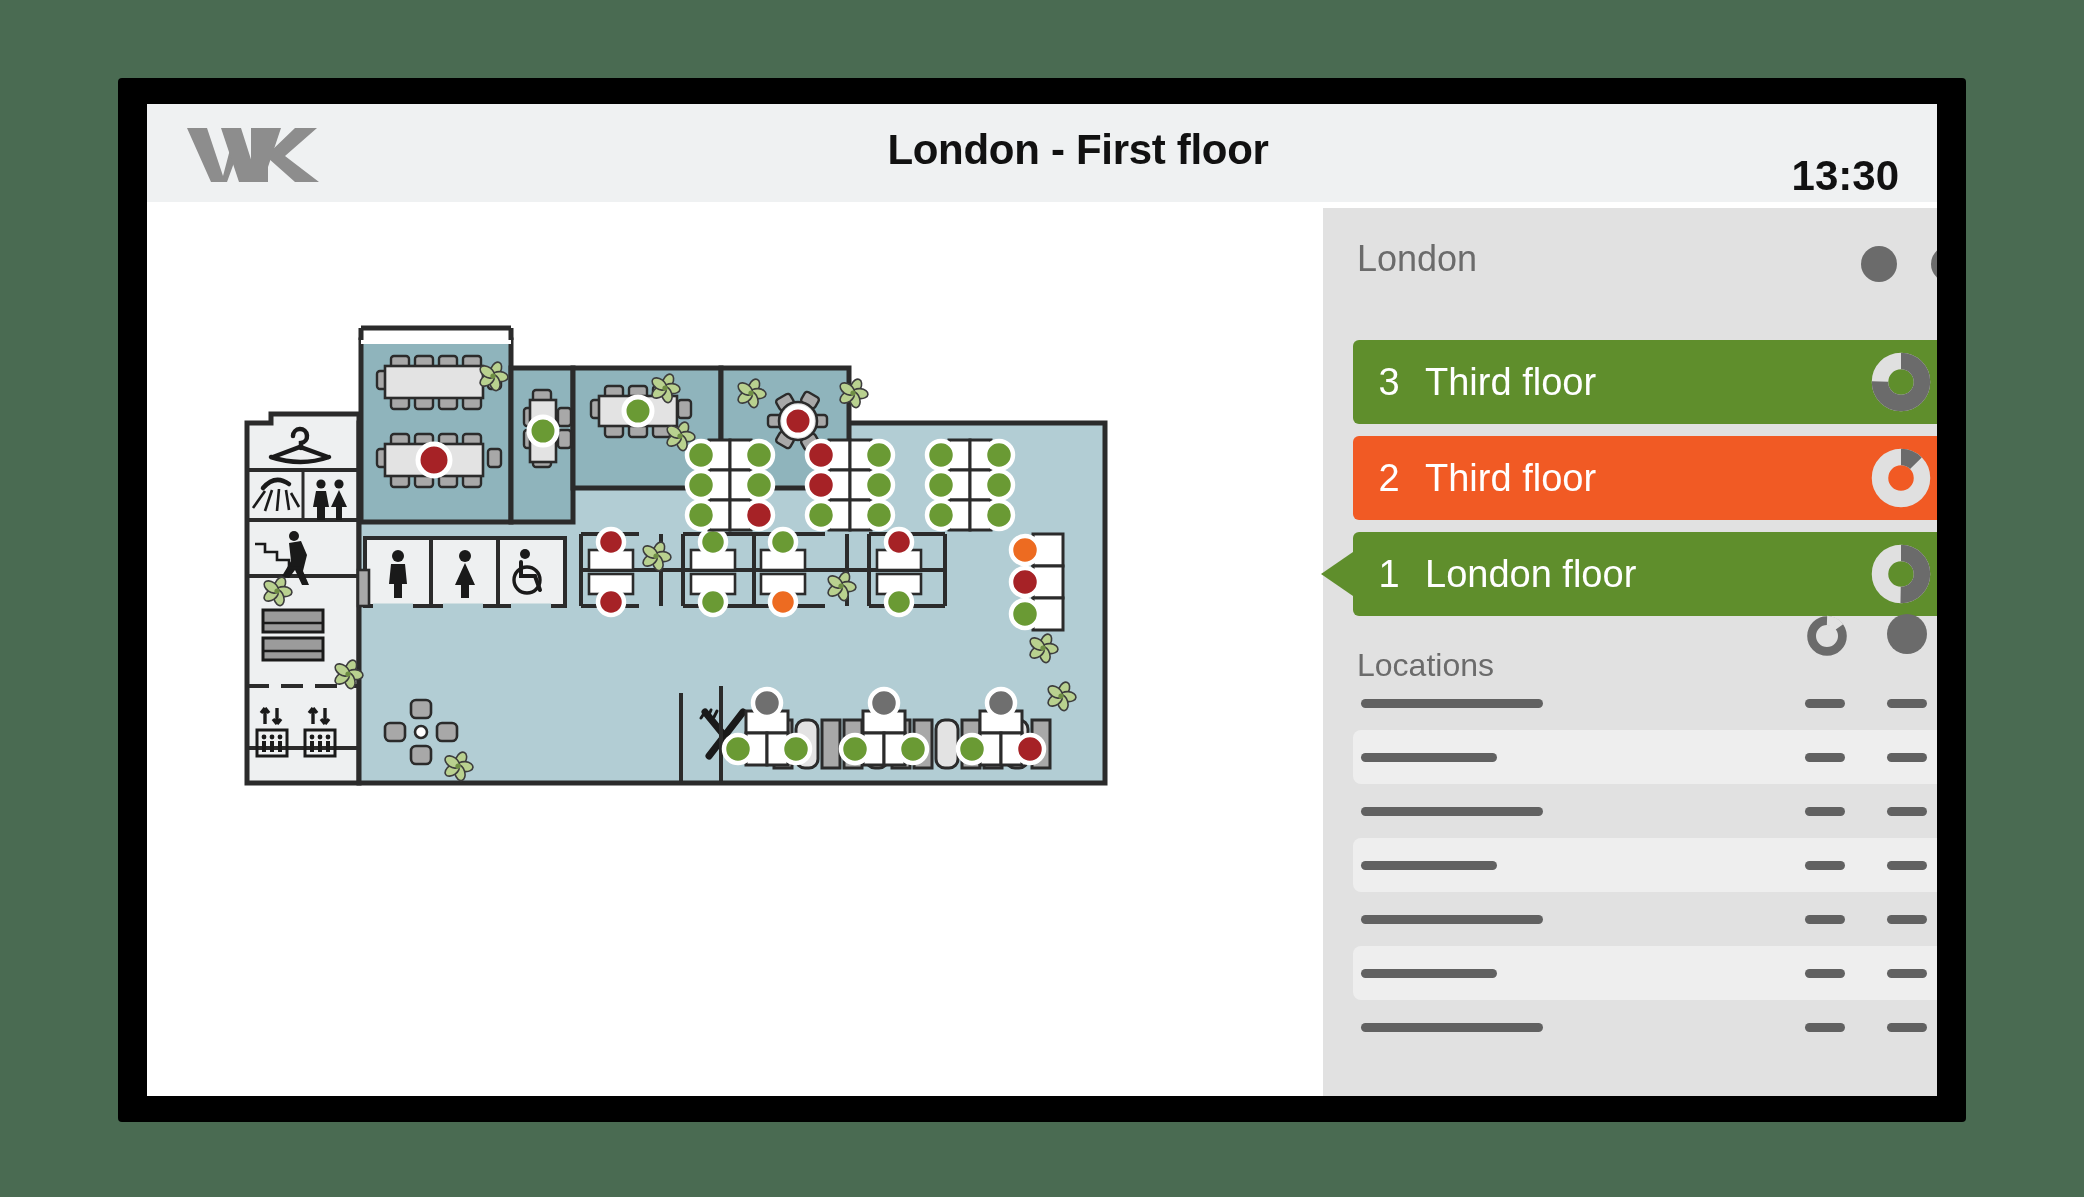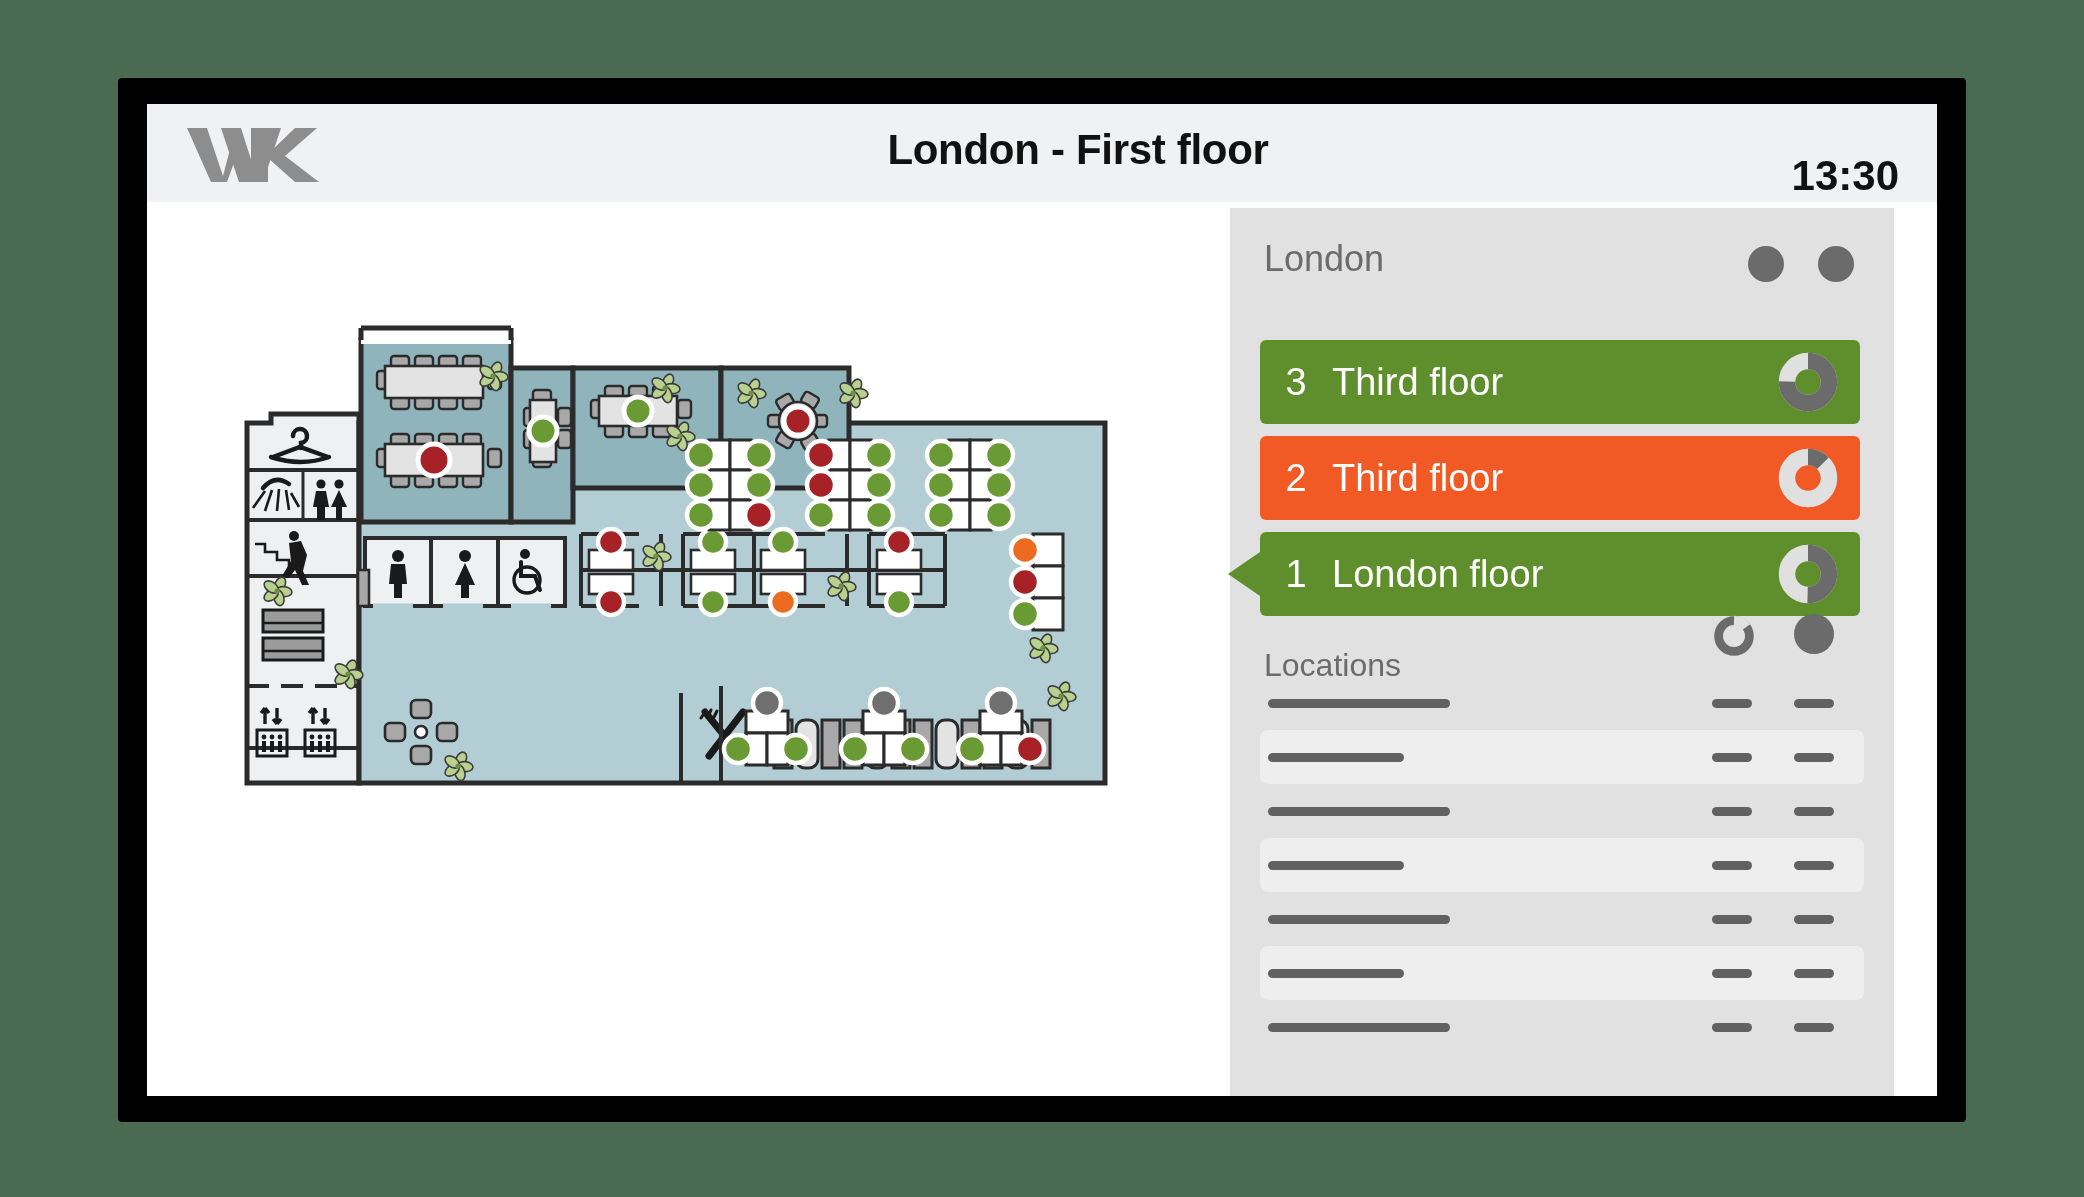--- a/index.html
+++ b/index.html
@@ -13,21 +13,21 @@
   .logo{position:absolute;left:38px;top:16px;width:140px;height:70px;}
   .logo svg{display:block;}
   .header-title{position:absolute;left:0;top:22px;width:1790px;text-align:center;font-size:42px;font-weight:bold;color:#111;letter-spacing:-.3px;padding-left:36px;}
   .clock{position:absolute;right:38px;top:22px;font-size:42px;font-weight:bold;color:#111;margin-top:26px;}
 
   
   .plan-pane{position:absolute;left:6px;top:104px;width:1112px;height:882px;background:#ffffff;}
   .plan-canvas{position:absolute;left:0;top:0;width:1112px;height:882px;}
 
   
-  .sidebar{position:absolute;left:1083px;top:104px;width:664px;height:888px;background:#e1e1e1;}
+  .sidebar{position:absolute;left:1176px;top:104px;width:664px;height:888px;background:#e1e1e1;padding-left:20px;}
   .sb-title{position:absolute;left:34px;top:30px;font-size:36px;color:#6b6b6b;}
   .sb-dot{position:absolute;top:38px;width:36px;height:36px;border-radius:50%;background:#6b6b6b;}
   .sb-dot.one{right:110px;}
   .sb-dot.two{right:40px;}
 
   .floor-list{position:absolute;left:30px;top:132px;width:600px;}
   .floor-row{position:relative;height:84px;margin-bottom:12px;border-radius:6px;display:flex;align-items:center;}
   .floor-row.green{background:#5f8e2c;}
   .floor-row.orange{background:#f15a24;}
   .floor-num{width:72px;text-align:center;font-size:38px;color:#fff;}

